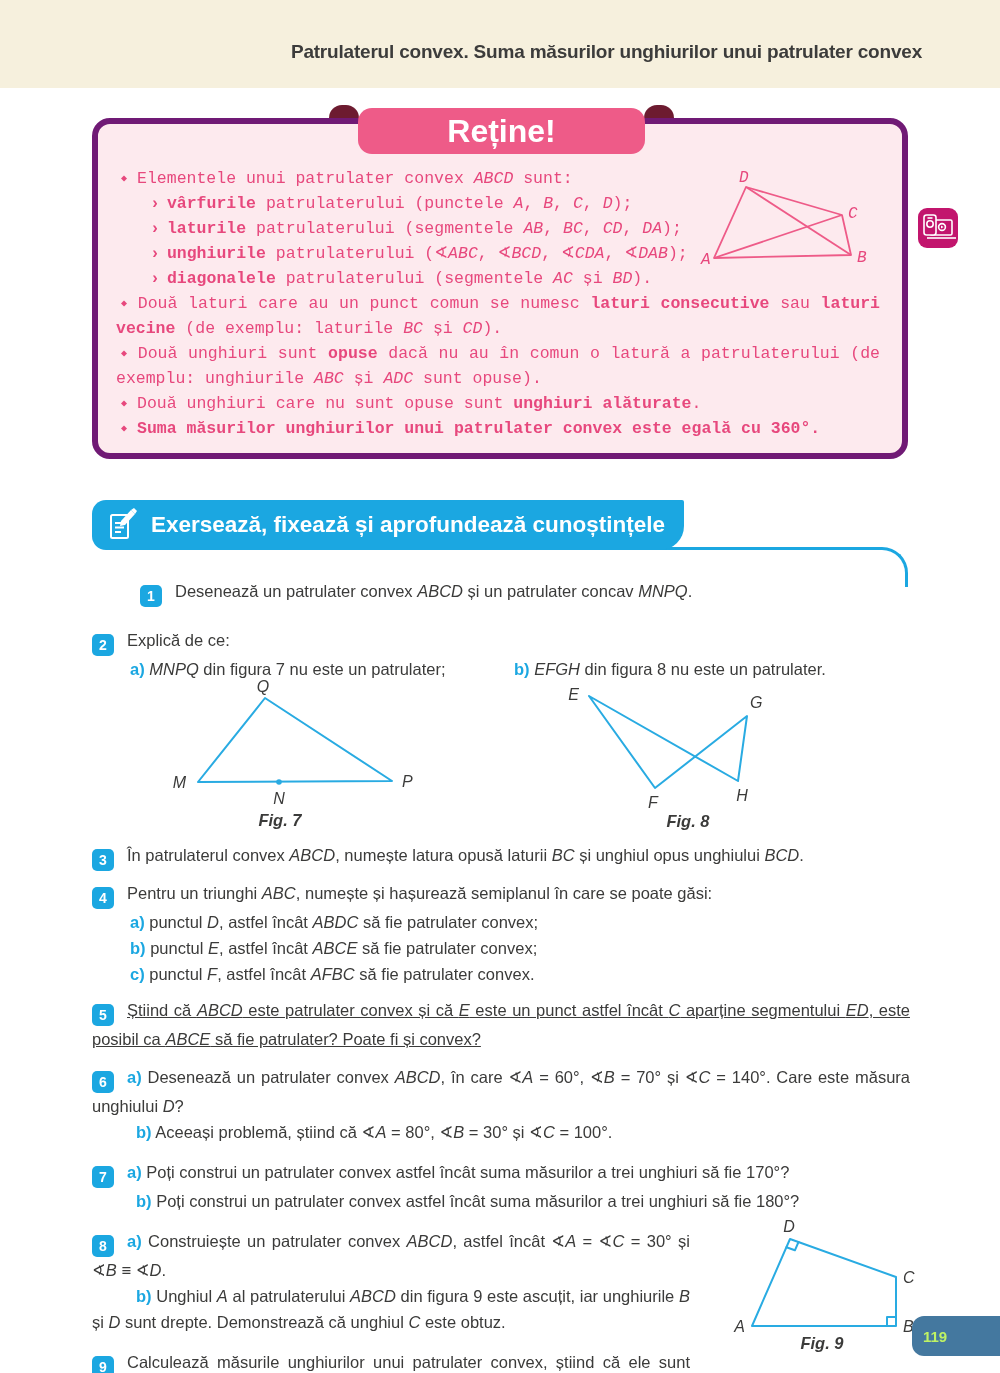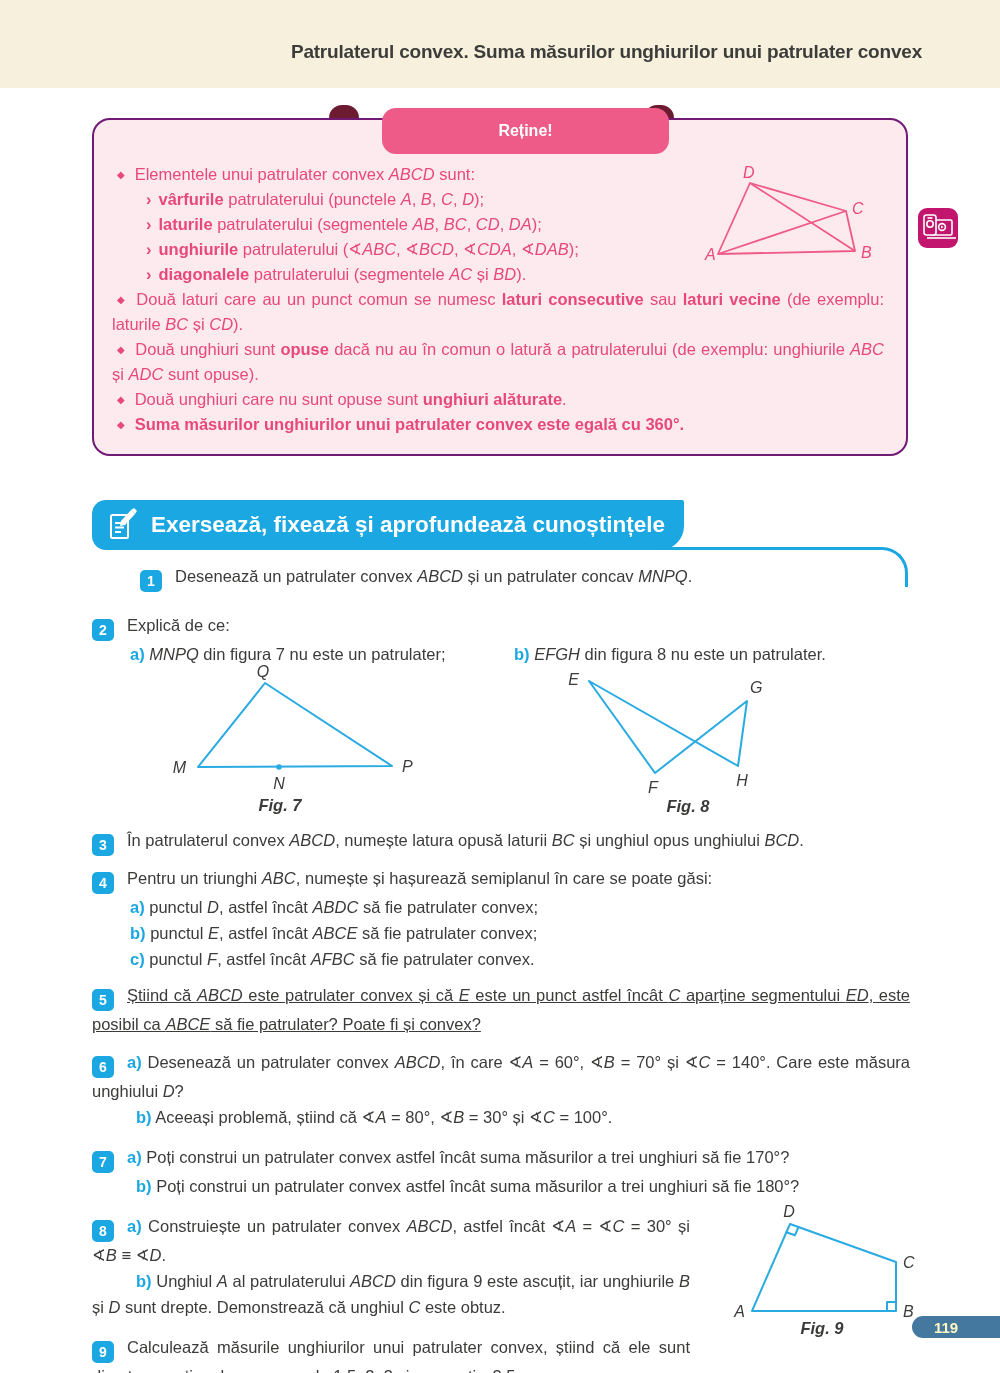--- a/index.html
+++ b/index.html
@@ -10,24 +10,24 @@
           box-sizing:border-box;display:flex;align-items:flex-end;justify-content:flex-end;
           padding:0 78px 25px 0;}
   .header .title{font-size:19px;font-weight:bold;color:#3c3c3b;letter-spacing:-0.2px;}
   
   .retine{position:absolute;left:92px;top:103px;width:816px;}
   .retine .ear{position:absolute;width:30px;height:13px;background:#6d1b30;border-radius:15px 15px 0 0;top:2px;z-index:1;}
   .retine .ear.left{left:237px;}
   .retine .ear.right{left:552px;}
   .retine .tab{position:absolute;left:266px;top:5px;width:287px;height:46px;background:#ee5b88;
                border-radius:14px;z-index:2;display:flex;align-items:center;justify-content:center;
-               color:#fff;font-weight:bold;font-size:16px;margin-left:24px;}
-  .retine .box{position:relative;margin-top:15px;background:#fdeaee;border:2px solid #701a75;
+               color:#fff;font-weight:bold;font-size:32px;}
+  .retine .box{position:relative;margin-top:15px;background:#fdeaee;border:6px solid #701a75;
                border-radius:18px;box-sizing:border-box;min-height:338px;
-               padding:42px 22px 12px 18px;color:#e7487d;font-size:16.5px;line-height:25px;}
+               padding:42px 22px 12px 18px;color:#e7487d;font-size:16.5px;line-height:25px;font-family:Liberation Mono, monospace;}
   .bullet{margin:0;text-align:justify;}
   .bullet .dm{font-size:10px;vertical-align:2px;margin:0 10px 0 5px;}
   .firstgroup{width:580px;}
   .sub{padding-left:34px;}
   .sub .ar{font-weight:bold;margin-right:7px;}
   .retine b{font-weight:bold;}
   .pinkfig{position:absolute;right:16px;top:46px;overflow:visible;}
   .pinkfig polygon,.pinkfig line{fill:none;stroke:#ee5b88;stroke-width:1.8;stroke-linejoin:round;}
   .pinkfig text{font-style:italic;font-size:16px;fill:#e7487d;}
   
@@ -51,23 +51,23 @@
   .twocol .col1{width:384px;}
   .figrow{display:flex;margin:4px 0 6px 0;height:150px;}
   .fig{overflow:visible;}
   .fig line,.fig polyline{fill:none;stroke:#29abe2;stroke-width:2;stroke-linejoin:round;stroke-linecap:round;}
   .fig text{font-style:italic;font-size:16px;fill:#3b3b3a;}
   .fig .figcap{font-weight:bold;font-size:16.5px;}
   .fig7{margin-left:63px;}
   .fig8{margin-left:105px;}
   .fig9wrap{float:right;width:210px;height:132px;margin:-6px 0 2px 10px;}
   
-  .page-badge{position:absolute;left:912px;top:1316px;width:88px;height:22px;background:#44789f;
-              border-radius:12px 0 0 12px;color:#fef9c3;font-weight:bold;font-size:15px;
-              display:flex;align-items:center;padding-left:22px;box-sizing:border-box;}
+  .page-badge{position:absolute;left:912px;top:1316px;width:88px;height:40px;background:#44789f;
+              border-radius:12px 0 0 12px;color:#bef264;font-weight:bold;font-size:15px;
+              display:flex;align-items:center;padding-left:11px;box-sizing:border-box;}
   i{font-style:italic;} b{font-weight:bold;text-align:right;}
 </style>
 </head>
 <body>
 
 <div class="page">
 
   <div class="header">
     <span class="title">Patrulaterul convex. Suma măsurilor unghiurilor unui patrulater convex</span>
   </div>
@@ -123,21 +123,21 @@
       </g>
       <polygon points="13,13 23,2 27,6 17,17 12,18" fill="#ffffff"></polygon>
       <polygon points="23,2 27,6 29,3 26,0" fill="#ffffff"></polygon>
     </svg>
     <span>Exersează, fixează și aprofundează cunoștințele</span>
   </div>
   <div class="banner-tail"></div>
 
   <div class="exercises">
 
-    <p class="ex" style="margin-top:3px;padding-left:48px;">
+    <p class="ex" style="margin-top:18px;padding-left:48px;">
       <span class="badge">1</span><span>Desenează un patrulater convex <i>ABCD</i> și un patrulater concav <i>MNPQ</i>.</span>
     </p>
 
     <p class="ex" style="margin-top:20px;">
       <span class="badge">2</span><span>Explică de ce:</span>
     </p>
     <div class="twocol">
       <span class="col1"><span class="lbl">a)</span> <span><i>MNPQ</i> din figura 7 nu este un patrulater;</span></span>
       <span><span class="lbl">b)</span> <span><i>EFGH</i> din figura 8 nu este un patrulater.</span></span>
     </div>

